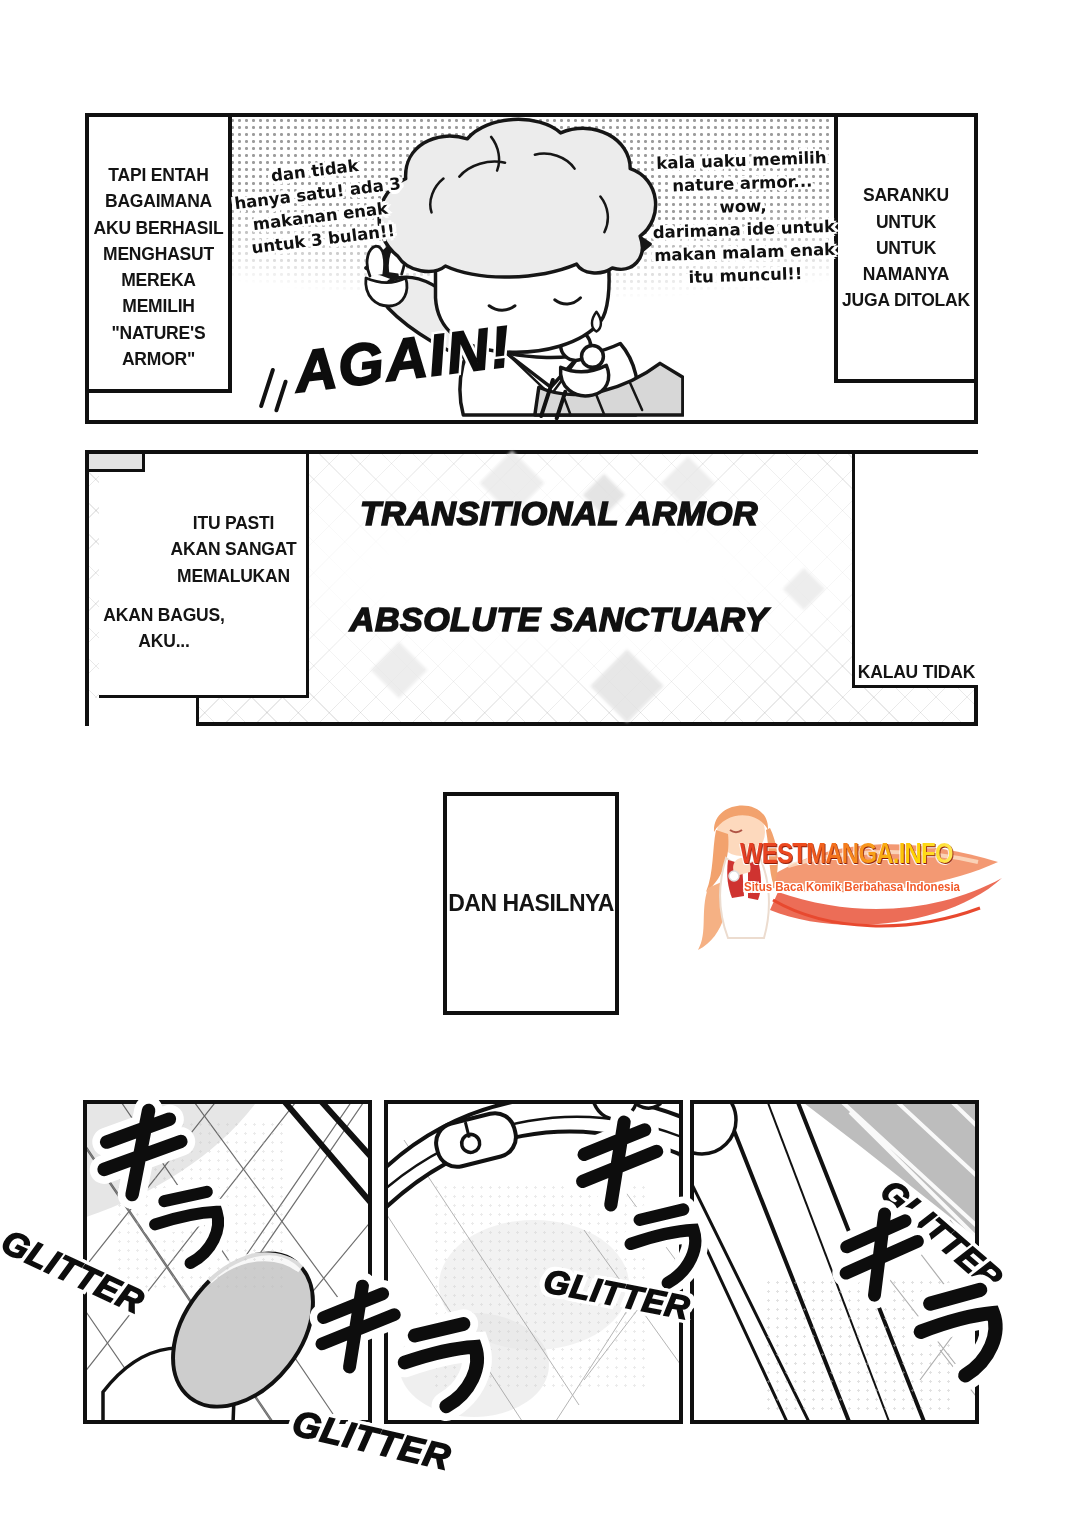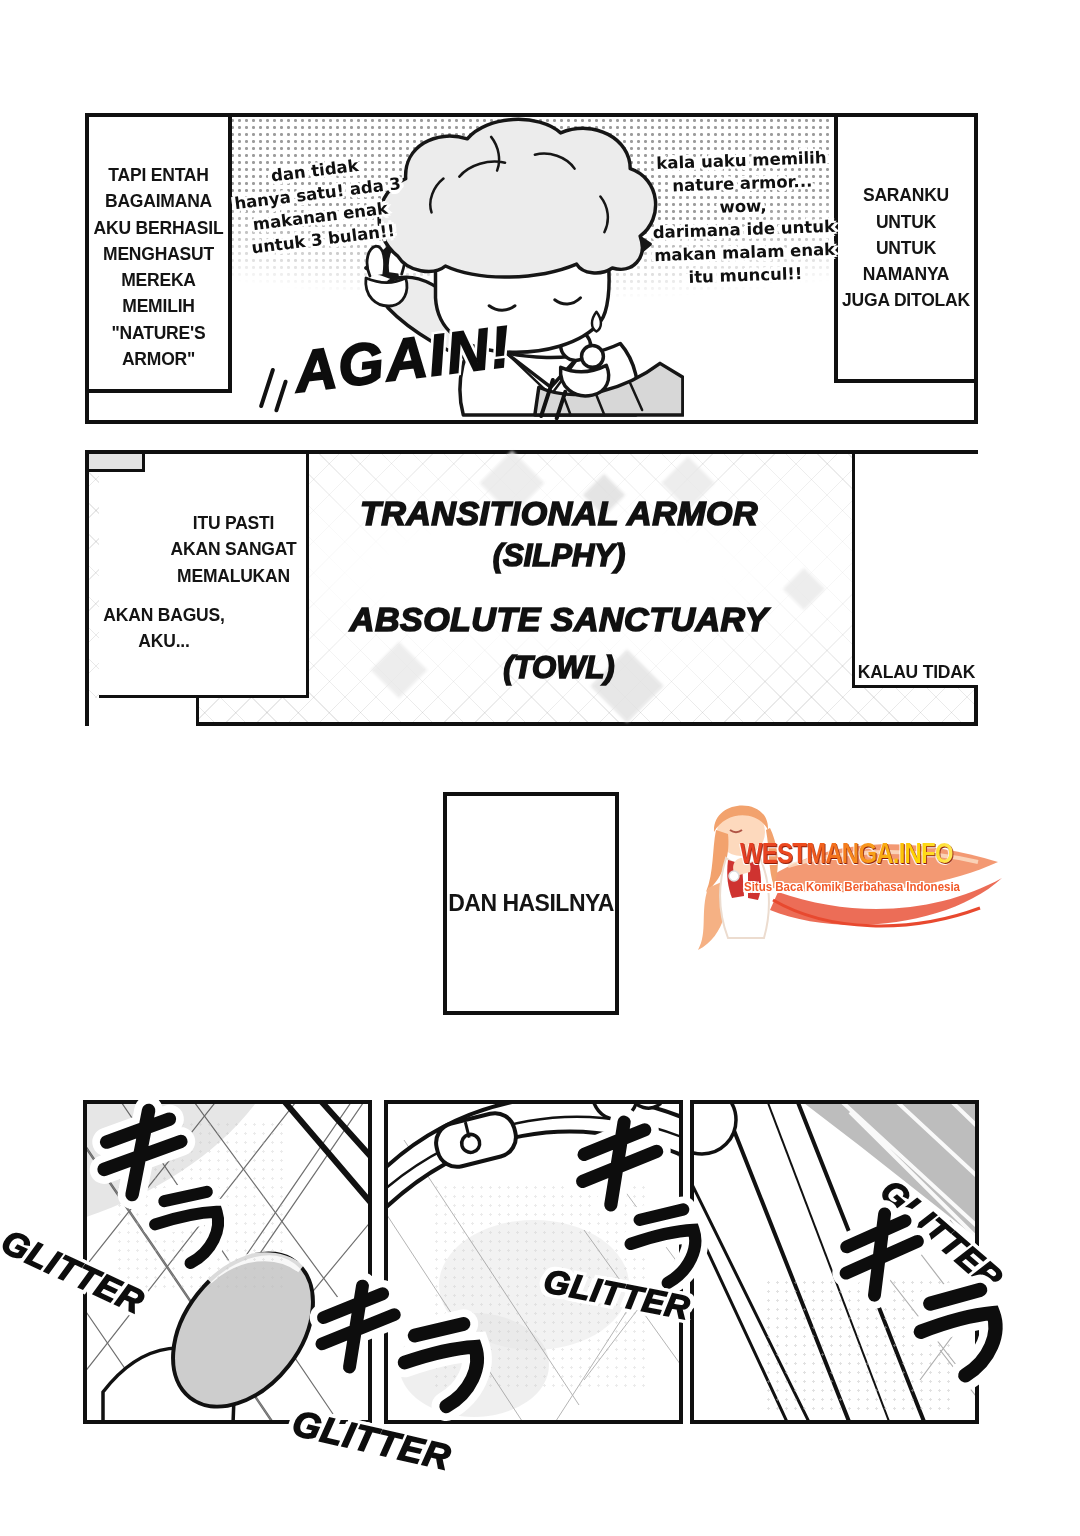--- a/index.html
+++ b/index.html
@@ -128,23 +128,21 @@
       <div class="abs caption" style="left:62px;top:56px;width:145px;">ITU PASTI
 AKAN SANGAT
 MEMALUKAN</div>
       <div class="abs caption" style="left:0px;top:148px;width:130px;">AKAN BAGUS,
 AKU...</div>
     </div>
     <div class="abs" style="left:0;top:244px;width:110px;height:28px;background:#fff;border-right:3.5px solid #101010;box-sizing:border-box;"></div>
     <div class="abs" style="left:0;top:0;width:56px;height:18px;background:#e3e3e3;border-right:3px solid #101010;border-bottom:3px solid #101010;box-sizing:border-box;"></div>
 
     <div class="abs armor-title" style="left:200px;top:40px;width:540px;text-align:center;">TRANSITIONAL ARMOR</div>
-    <div class="abs armor-sub" style="left:200px;top:84px;width:540px;">(SILPHY)</div>
     <div class="abs armor-title" style="left:200px;top:146px;width:540px;">ABSOLUTE SANCTUARY</div>
-    <div class="abs armor-sub" style="left:200px;top:196px;width:540px;">(TOWL)</div>
 
     <div class="abs" style="left:763px;top:0;width:126px;height:234px;background:#fff;border-left:3.5px solid #101010;border-bottom:3.5px solid #101010;display:flex;align-items:flex-end;justify-content:center;box-sizing:border-box;">
       <div class="caption">KALAU TIDAK</div>
     </div>
   </div>
 
   <div class="panel" style="left:443px;top:792px;width:176px;height:223px;display:flex;align-items:center;justify-content:center;">
     <div class="caption" style="font-size:23px;letter-spacing:-0.5px;">DAN HASILNYA</div>
   </div>
 

